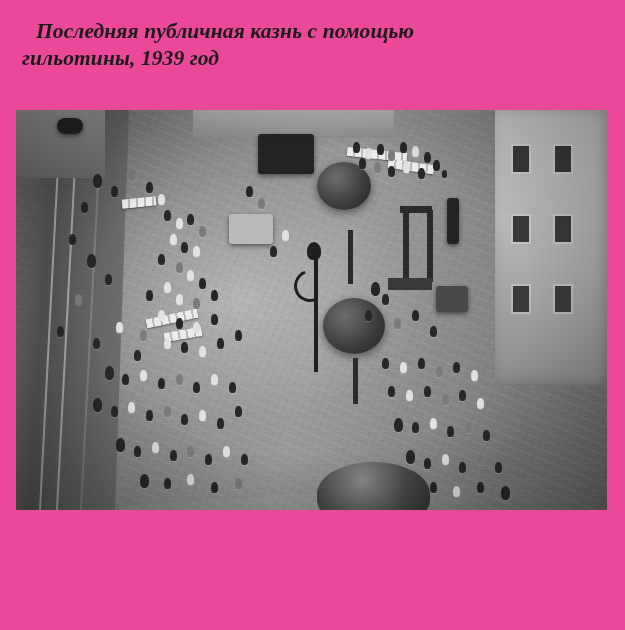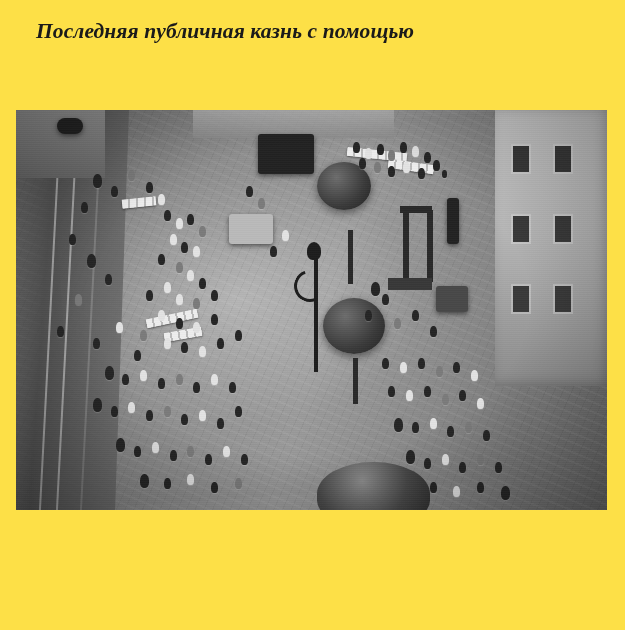--- a/index.html
+++ b/index.html
@@ -10,21 +10,21 @@
     width: 625px;
     height: 630px;
     background: #ffffff;
     font-family: "Liberation Sans", sans-serif;
     overflow: hidden;
   }
   .page {
     position: relative;
     width: 625px;
     height: 630px;
-    background: #fde047;
+    background: #ec4899;
     box-sizing: border-box;
   }
   .headline {
     position: absolute;
     left: 0;
     top: 18px;
     width: 625px;
     padding: 0 18px 0 22px;
     box-sizing: border-box;
     font-family: "Liberation Serif", serif;
@@ -261,20 +261,21 @@
   }
   .caption p { margin: 0; }
 </style>
 </head>
 <body>
 
 <div class="page">
 
   <div class="headline">
     <span class="line1">Последняя публичная казнь с помощью</span>
+    <span class="line2">гильотины, 1939 год</span>
   </div>
 
   <div class="photo-wrap">
     <div class="photo">
       <div class="bg-base"></div>
       <div class="plaza"></div>
       <div class="cobbles"></div>
 
       <div class="road-left"></div>
       <div class="rail r1"></div>

